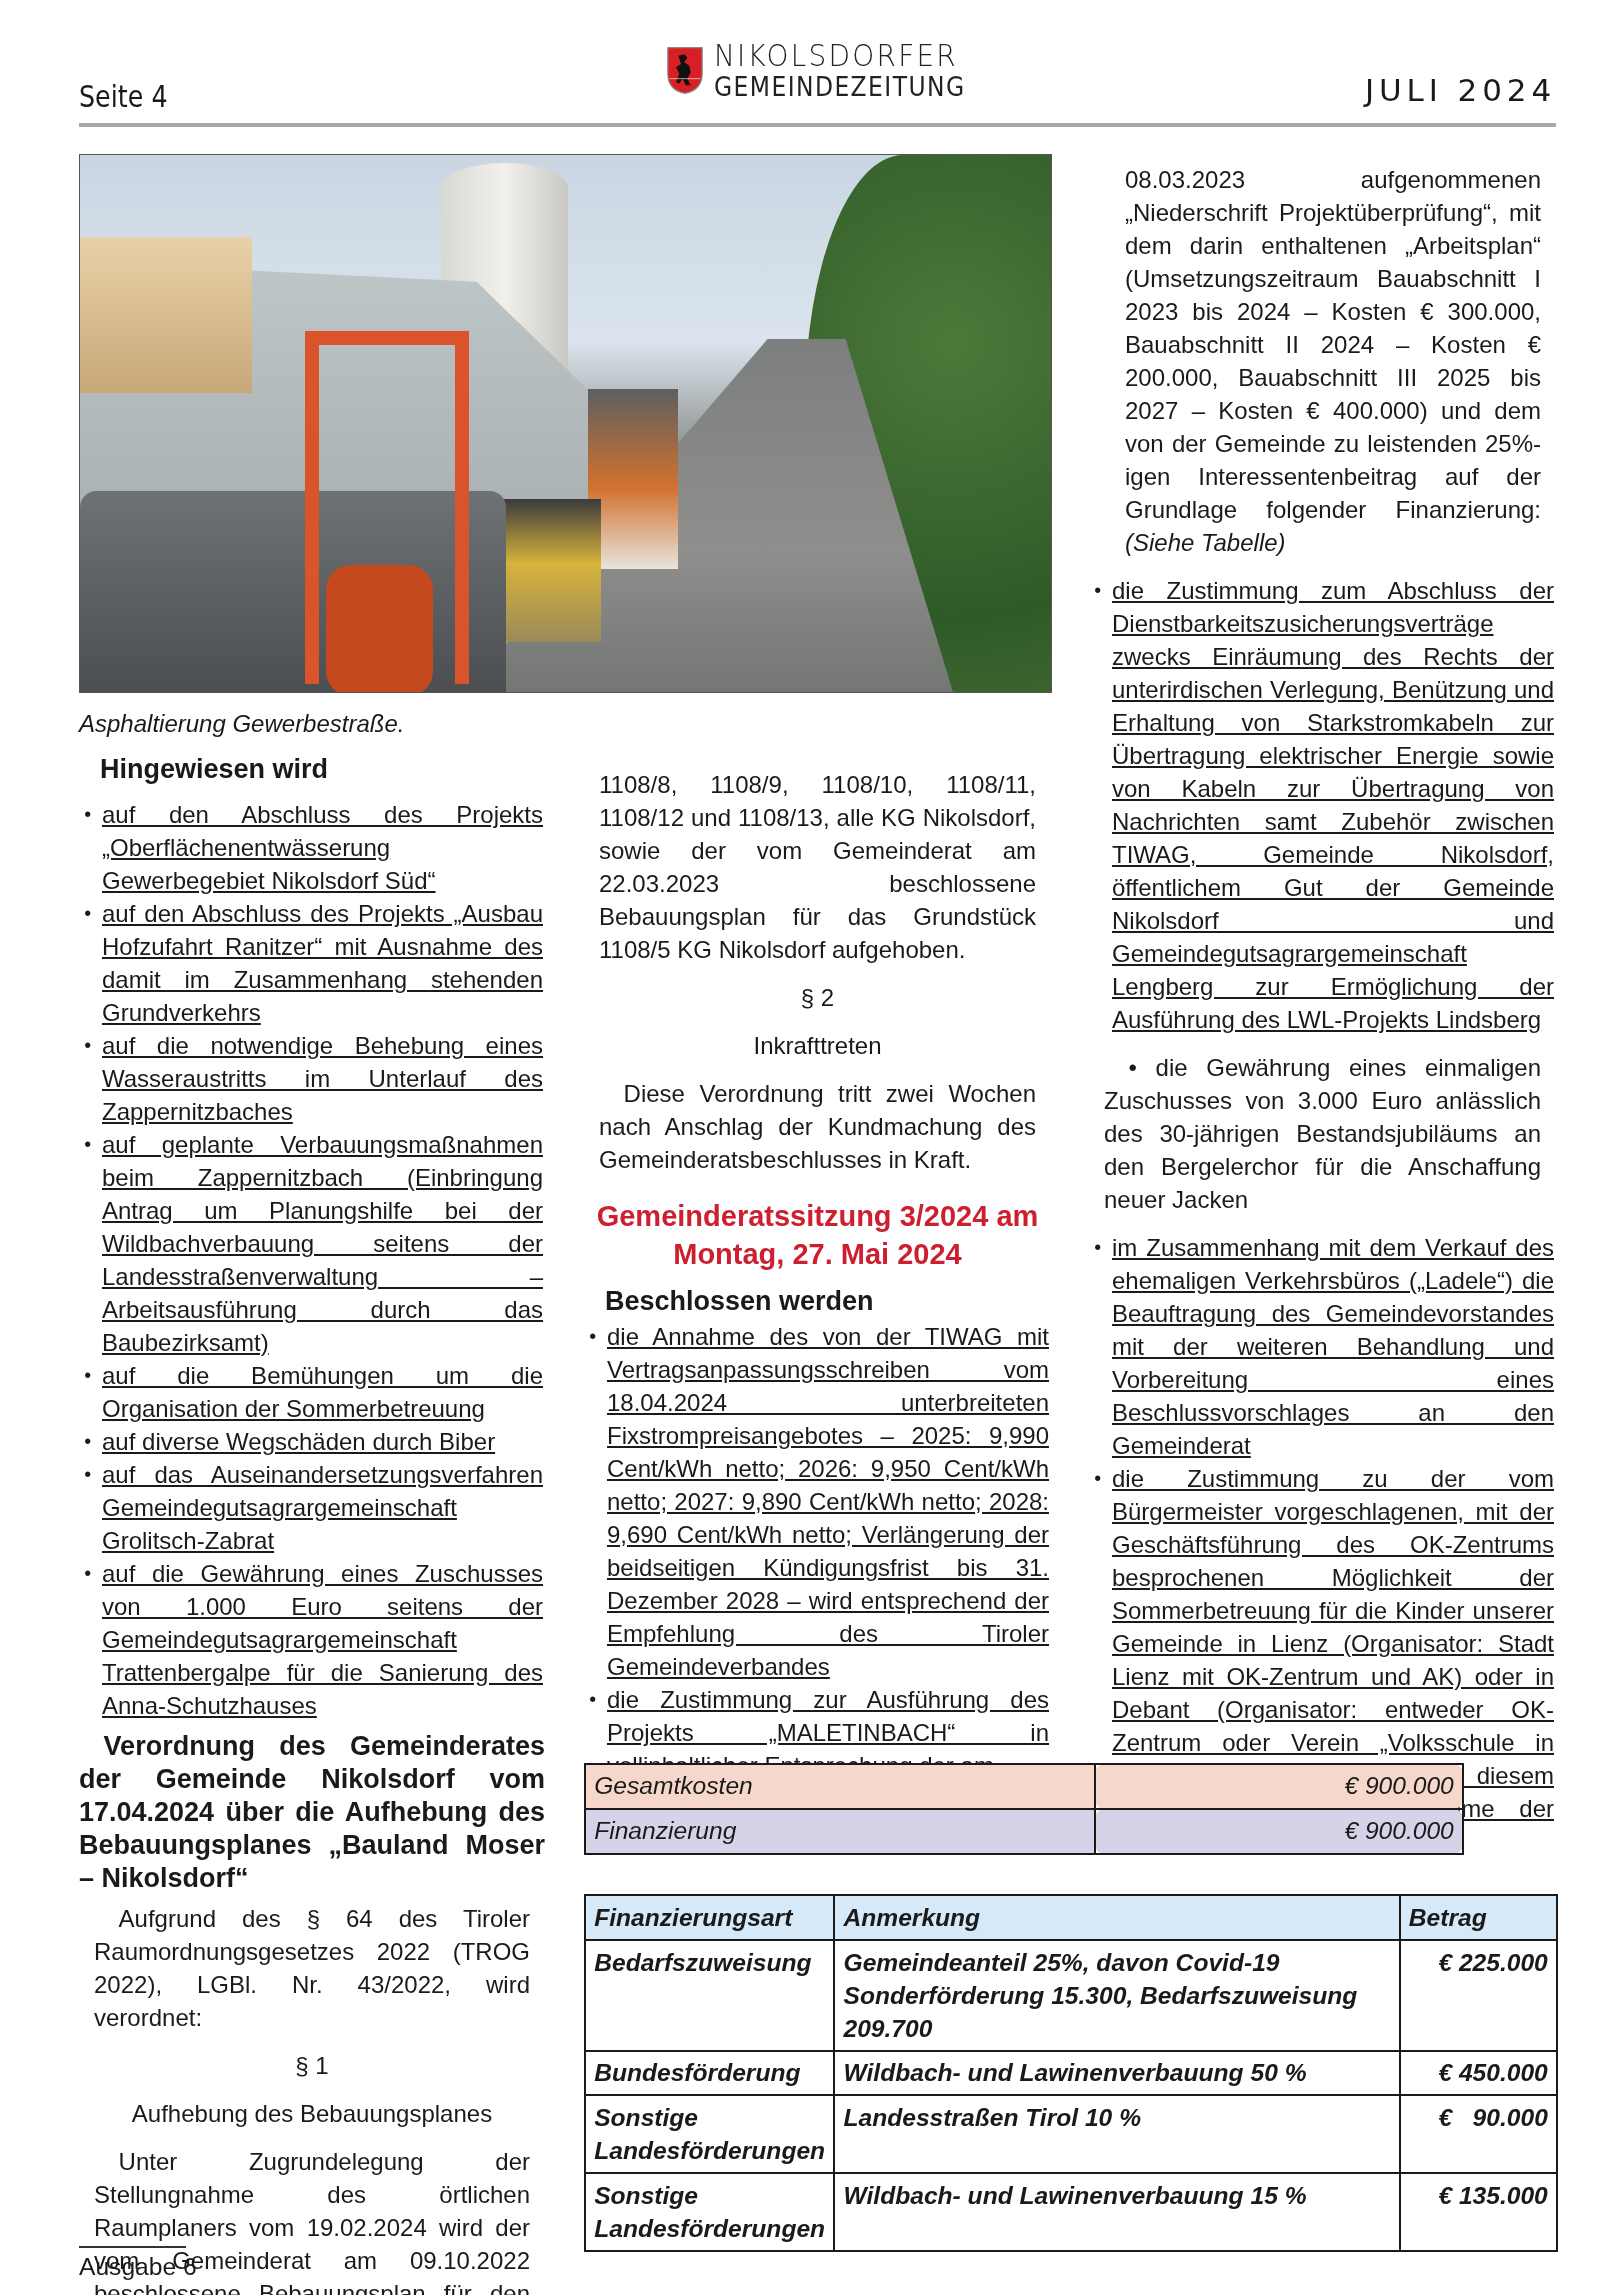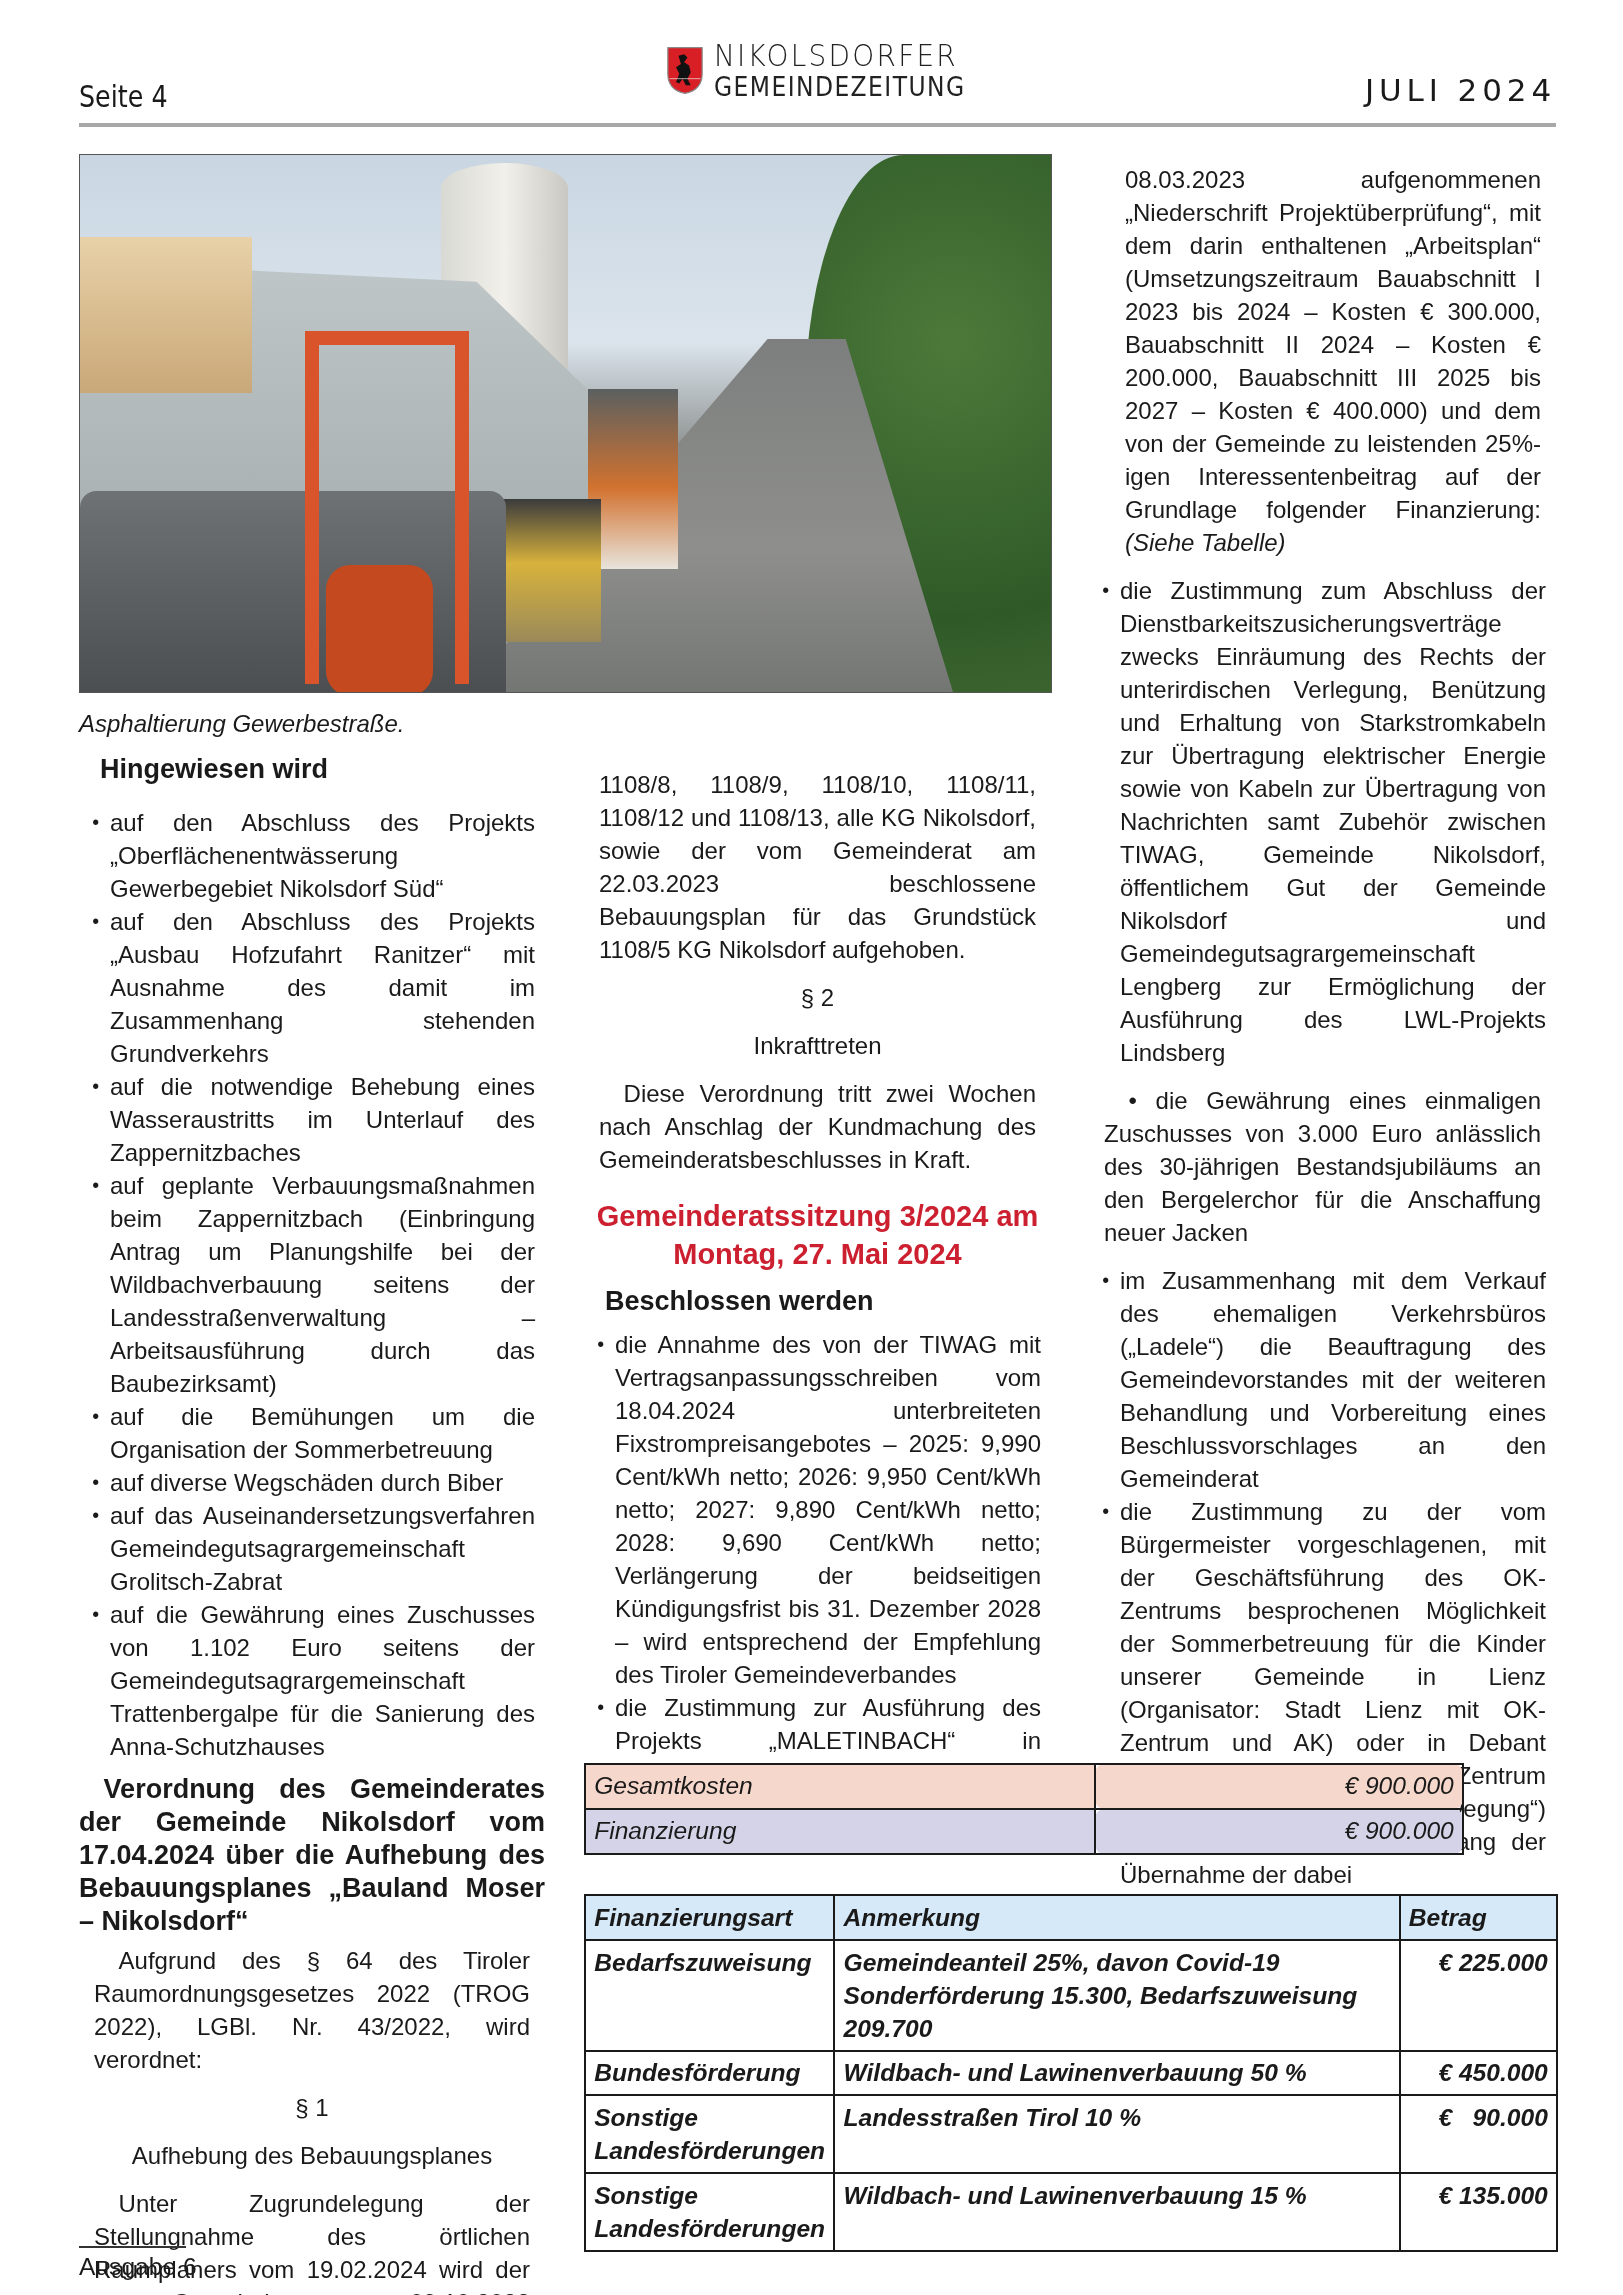--- a/index.html
+++ b/index.html
@@ -30,21 +30,21 @@
   #photo .yroller { position: absolute; left: 410px; top: 344px; width: 111px; height: 143px; background: linear-gradient(180deg,#3a3b3c,#d8b23c 45%,#9a8a5a); }
 
   #caption { left: 79px; top: 710px; font-size: 24px; font-style: italic; color: #1a1a1a; }
 
   
   .col { position: absolute; font-size: 24px; line-height: 33px; }
   .col p { margin: 15px; text-align: justify; }
   .col .indent { text-indent: 24.6px; }
   .col .center { text-align: center; }
   .col h3 { margin: 0; font-size: 27px; font-weight: bold; line-height: 33px; }
-  .col ul { margin: 10px; padding: 0; list-style: none; }
+  .col ul { margin: 2px; padding: 0; list-style: none; text-decoration: underline; }
   .col li { position: relative; padding-left: 21px; text-align: justify; }
   .col li::before { content: "•"; position: absolute; left: 3.3px; top: 0; font-size: 19.7px; }
   #col1 { left: 79px; top: 753px; width: 466px; }
   #col2 { left: 584px; top: 753px; width: 467px; }
   #col3 { left: 1089px; top: 148px; width: 467px; }
   .red-head { color: #cc1f2f; font-weight: bold; font-size: 29px; line-height: 38px; text-align: center; margin: 21px 0 11.5px; }
   .gap { height: 9.8px; }
 
   
   #summary { left: 584px; top: 1763px; width: 880px; border-collapse: collapse; font-style: italic; font-size: 24.6px; }
@@ -100,21 +100,21 @@
   <h3 style="padding-left:21px">Hingewiesen wird</h3>
   <div class="gap"></div>
   <ul>
     <li>auf den Abschluss des Projekts „Oberflächenentwässerung Gewerbegebiet Nikolsdorf Süd“</li>
     <li>auf den Abschluss des Projekts „Ausbau Hofzufahrt Ranitzer“ mit Ausnahme des damit im Zusammenhang stehenden Grundverkehrs</li>
     <li>auf die notwendige Behebung eines Wasseraustritts im Unterlauf des Zappernitzbaches</li>
     <li>auf geplante Verbauungsmaßnahmen beim Zappernitzbach (Einbringung Antrag um Planungshilfe bei der Wildbachverbauung seitens der Landesstraßenverwaltung – Arbeitsausführung durch das Baubezirksamt)</li>
     <li>auf die Bemühungen um die Organisation der Sommerbetreuung</li>
     <li>auf diverse Wegschäden durch Biber</li>
     <li>auf das Auseinandersetzungsverfahren Gemeindegutsagrargemeinschaft Grolitsch-Zabrat</li>
-    <li>auf die Gewährung eines Zuschusses von 1.102 Euro seitens der Gemeindegutsagrargemeinschaft Trattenbergalpe für die Sanierung des Anna-Schutzhauses</li>
+    <li>auf die Gewährung eines Zuschusses von 1.000 Euro seitens der Gemeindegutsagrargemeinschaft Trattenbergalpe für die Sanierung des Anna-Schutzhauses</li>
   </ul>
   <h3 class="indent" style="text-align:justify;margin-top:8.2px">Verordnung des Gemeinderates der Gemeinde Nikolsdorf vom 17.04.2024 über die Aufhebung des Bebauungsplanes „Bauland Moser – Nikolsdorf“</h3>
   <p class="indent" style="margin-top:6.6px">Aufgrund des § 64 des Tiroler Raumordnungsgesetzes 2022 (TROG 2022), LGBl. Nr. 43/2022, wird verordnet:</p>
   <p class="center" style="margin-top:6.6px">§ 1</p>
   <p class="center" style="margin-top:6.6px">Aufhebung des Bebauungsplanes</p>
   <p class="indent">Unter Zugrundelegung der Stellungnahme des örtlichen Raumplaners vom 19.02.2024 wird der vom Gemeinderat am 09.10.2022 beschlossene Bebauungsplan für den Bereich der Grundstücke 1108/4, 1108/5, 1108/6, 1108/7,</p>
 </div>
 
 <div id="col2" class="col">
   <p>1108/8, 1108/9, 1108/10, 1108/11, 1108/12 und 1108/13, alle KG Nikolsdorf, sowie der vom Gemeinderat am 22.03.2023 beschlossene Bebauungsplan für das Grundstück 1108/5 KG Nikolsdorf aufgehoben.</p>

